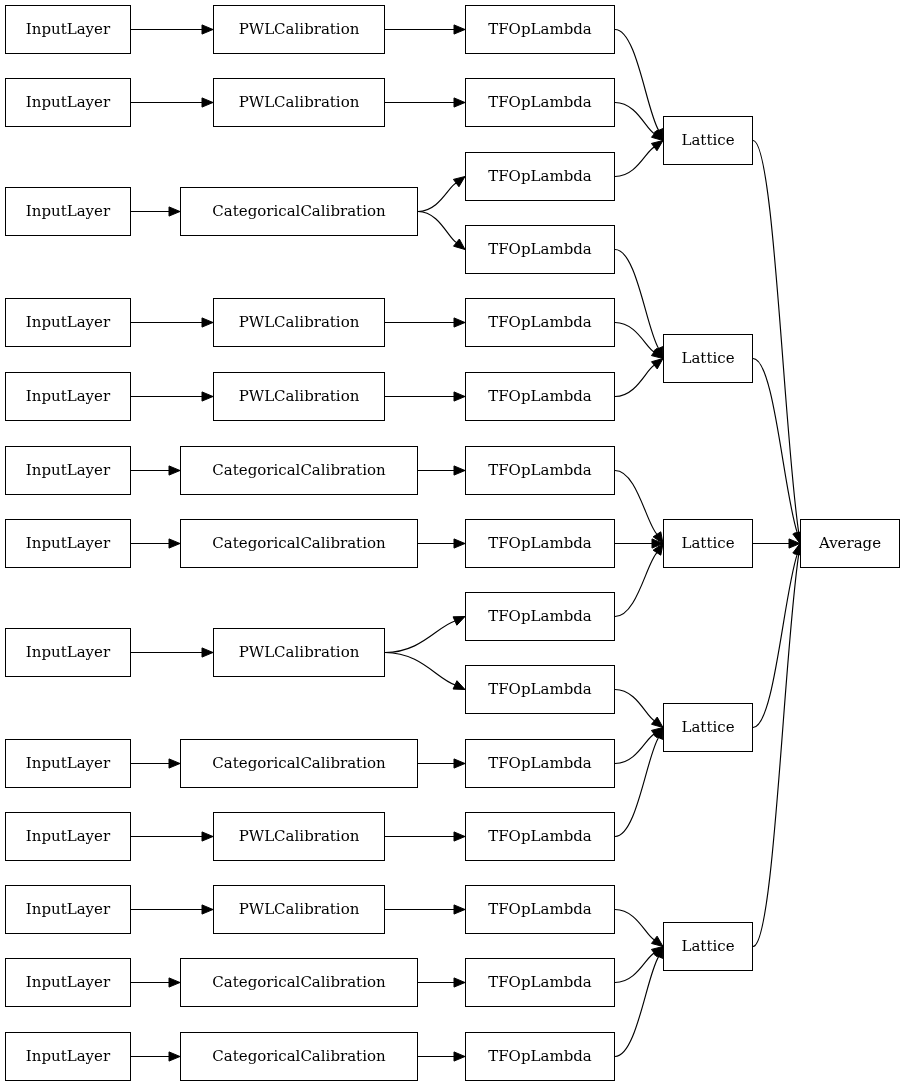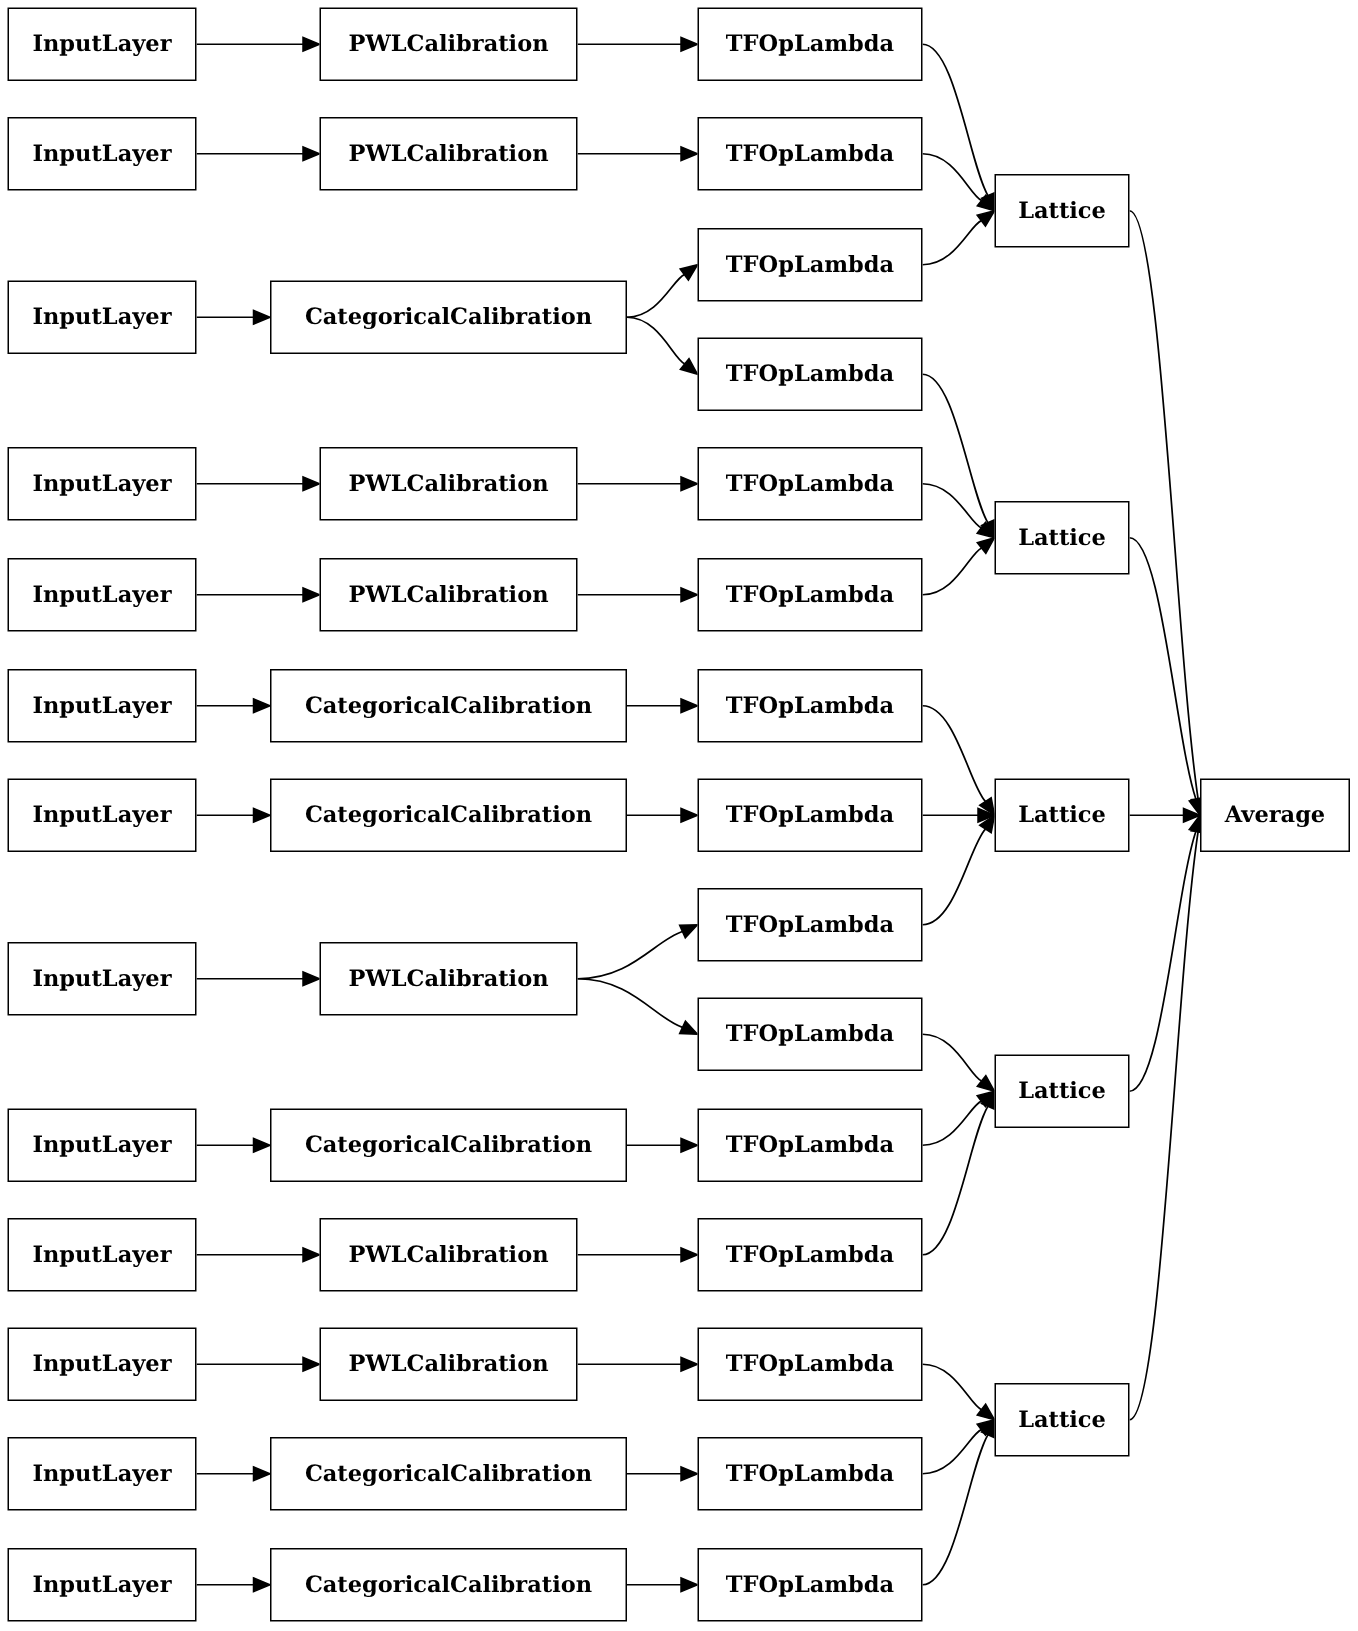--- a/index.html
+++ b/index.html
@@ -16,21 +16,20 @@
     border:1px solid #000000;
     background:#ffffff;
     color:#000000;
     display:flex;
     align-items:center;
     justify-content:center;
     font-size:15px;
     line-height:1;
     white-space:nowrap;
     z-index:2;
-    font-weight:bold;
   }
   svg.edges{
     position:absolute;left:0;top:0;width:905px;height:1087px;
     z-index:1;pointer-events:none;
   }
   svg.edges path{fill:none;stroke:#000000;stroke-width:1.15;}
   svg.edges polygon{fill:#000000;stroke:#000000;stroke-width:1;}
 </style>
 </head>
 <body>

